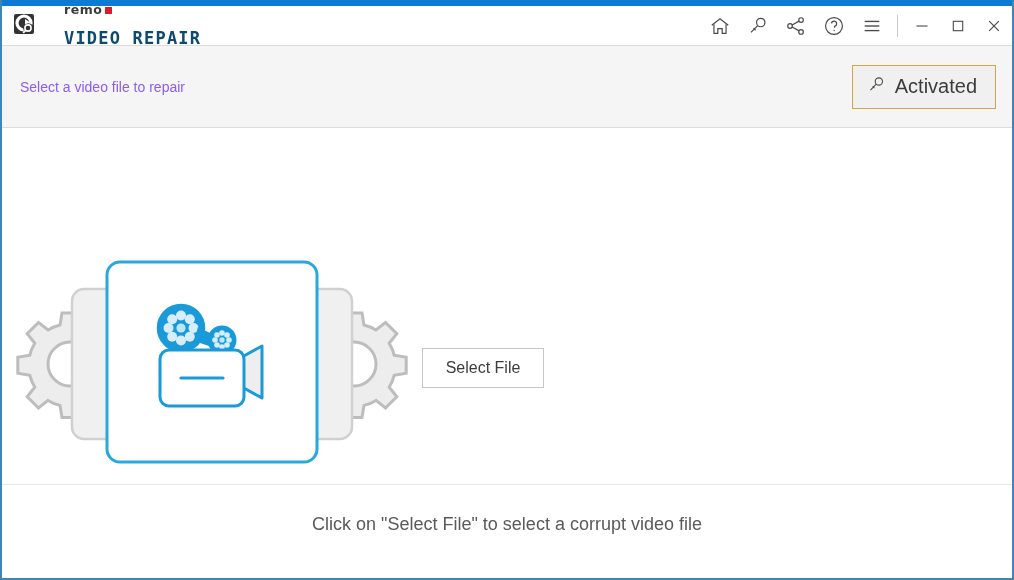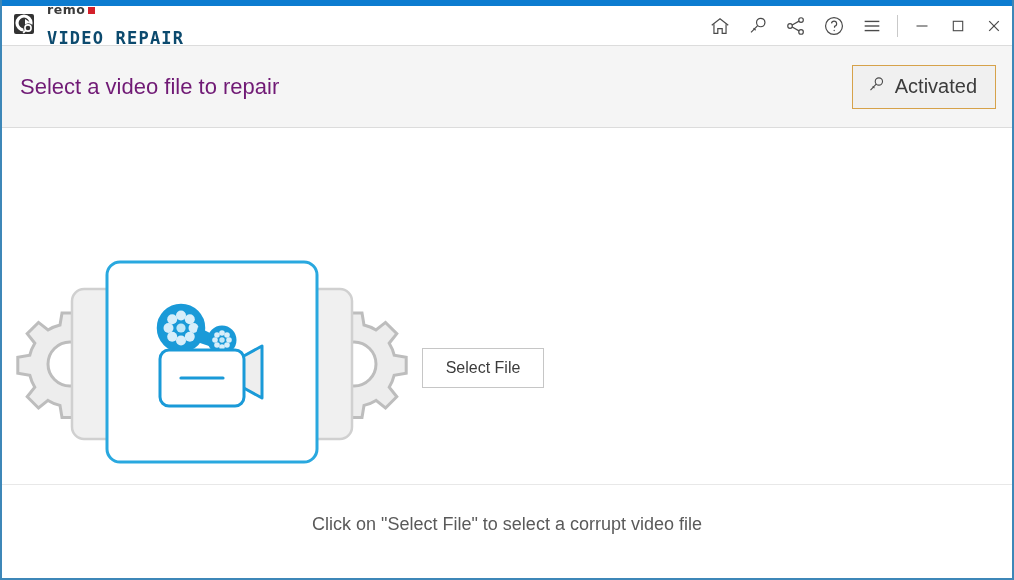--- a/index.html
+++ b/index.html
@@ -27,21 +27,21 @@
   
   .titlebar {
     height: 39px;
     background: #ffffff;
     display: flex; align-items: center;
     justify-content: space-between;
     flex: 0 0 auto;
     padding-left: 10px;
     position: relative;
   }
-  .brand { display: flex; align-items: center; gap: 7px; }
+  .brand { display: flex; align-items: center; gap: 24px; }
   .brand-mark { width: 28px; height: 28px; display: block; }
   .brand-words { display: flex; flex-direction: column; line-height: 1; }
   .brand-top {
     display: flex; align-items: center; gap: 3px;
     font-size: 12.5px; font-weight: bold; color: #3b3b3b;
     letter-spacing: 0.5px; font-family: "DejaVu Sans", sans-serif;
   }
   .brand-dot { width: 7px; height: 7px; background: #d4202a; display: inline-block; }
   .brand-bottom {
     font-size: 17px; font-weight: bold; color: #0c4a6e;
@@ -66,21 +66,21 @@
     background: #f5f5f5;
     border-top: 1px solid #dcdcdc;
     border-bottom: 1px solid #dcdcdc;
     display: flex; align-items: center;
     justify-content: space-between;
     padding: 0 12px 0 18px;
     flex: 0 0 auto;
     position: relative;
   }
   .header-title {
-    font-size: 22px; color: #701a75; font-weight: normal;
+    font-size: 14px; color: #8b5cf6; font-weight: normal;
   }
   .activated-btn {
     display: flex; align-items: center; gap: 9px;
     border: 1px solid #d6a24a;
     background: #f0f0f0;
     padding: 9px 18px 9px 14px;
     font-size: 20px; color: #3c3c3c;
     cursor: pointer;
     margin-right: 4px;
   }

